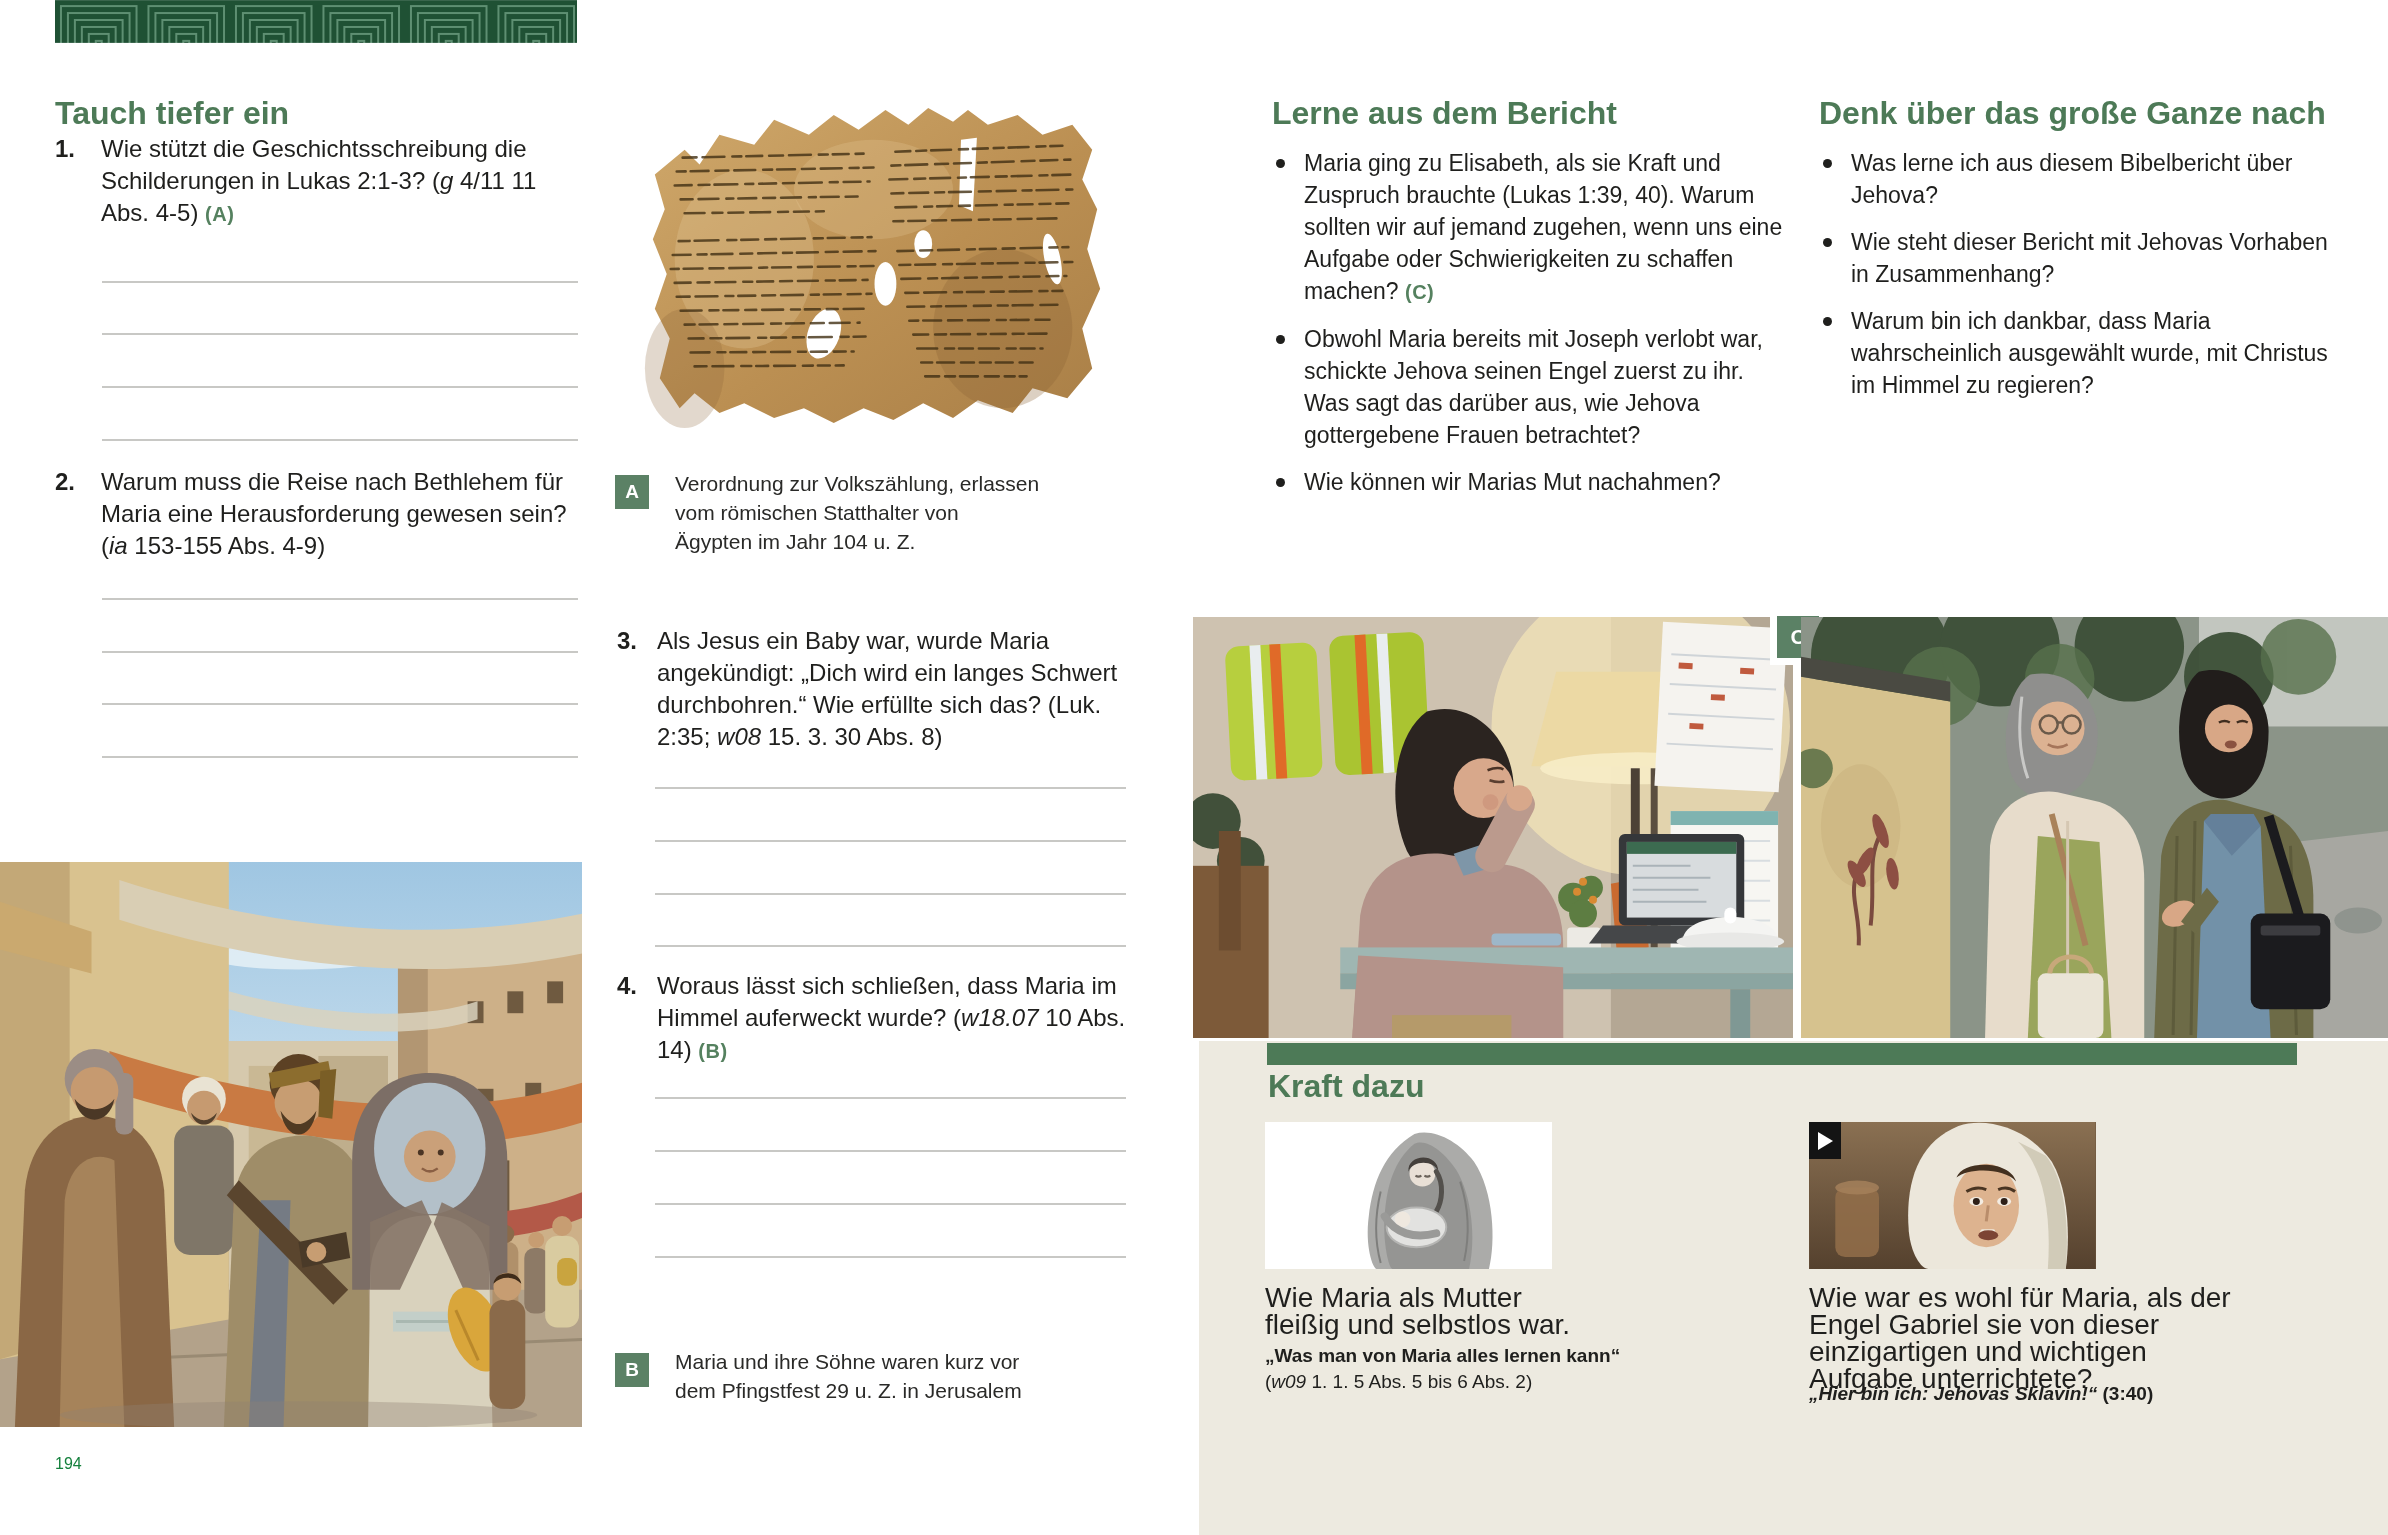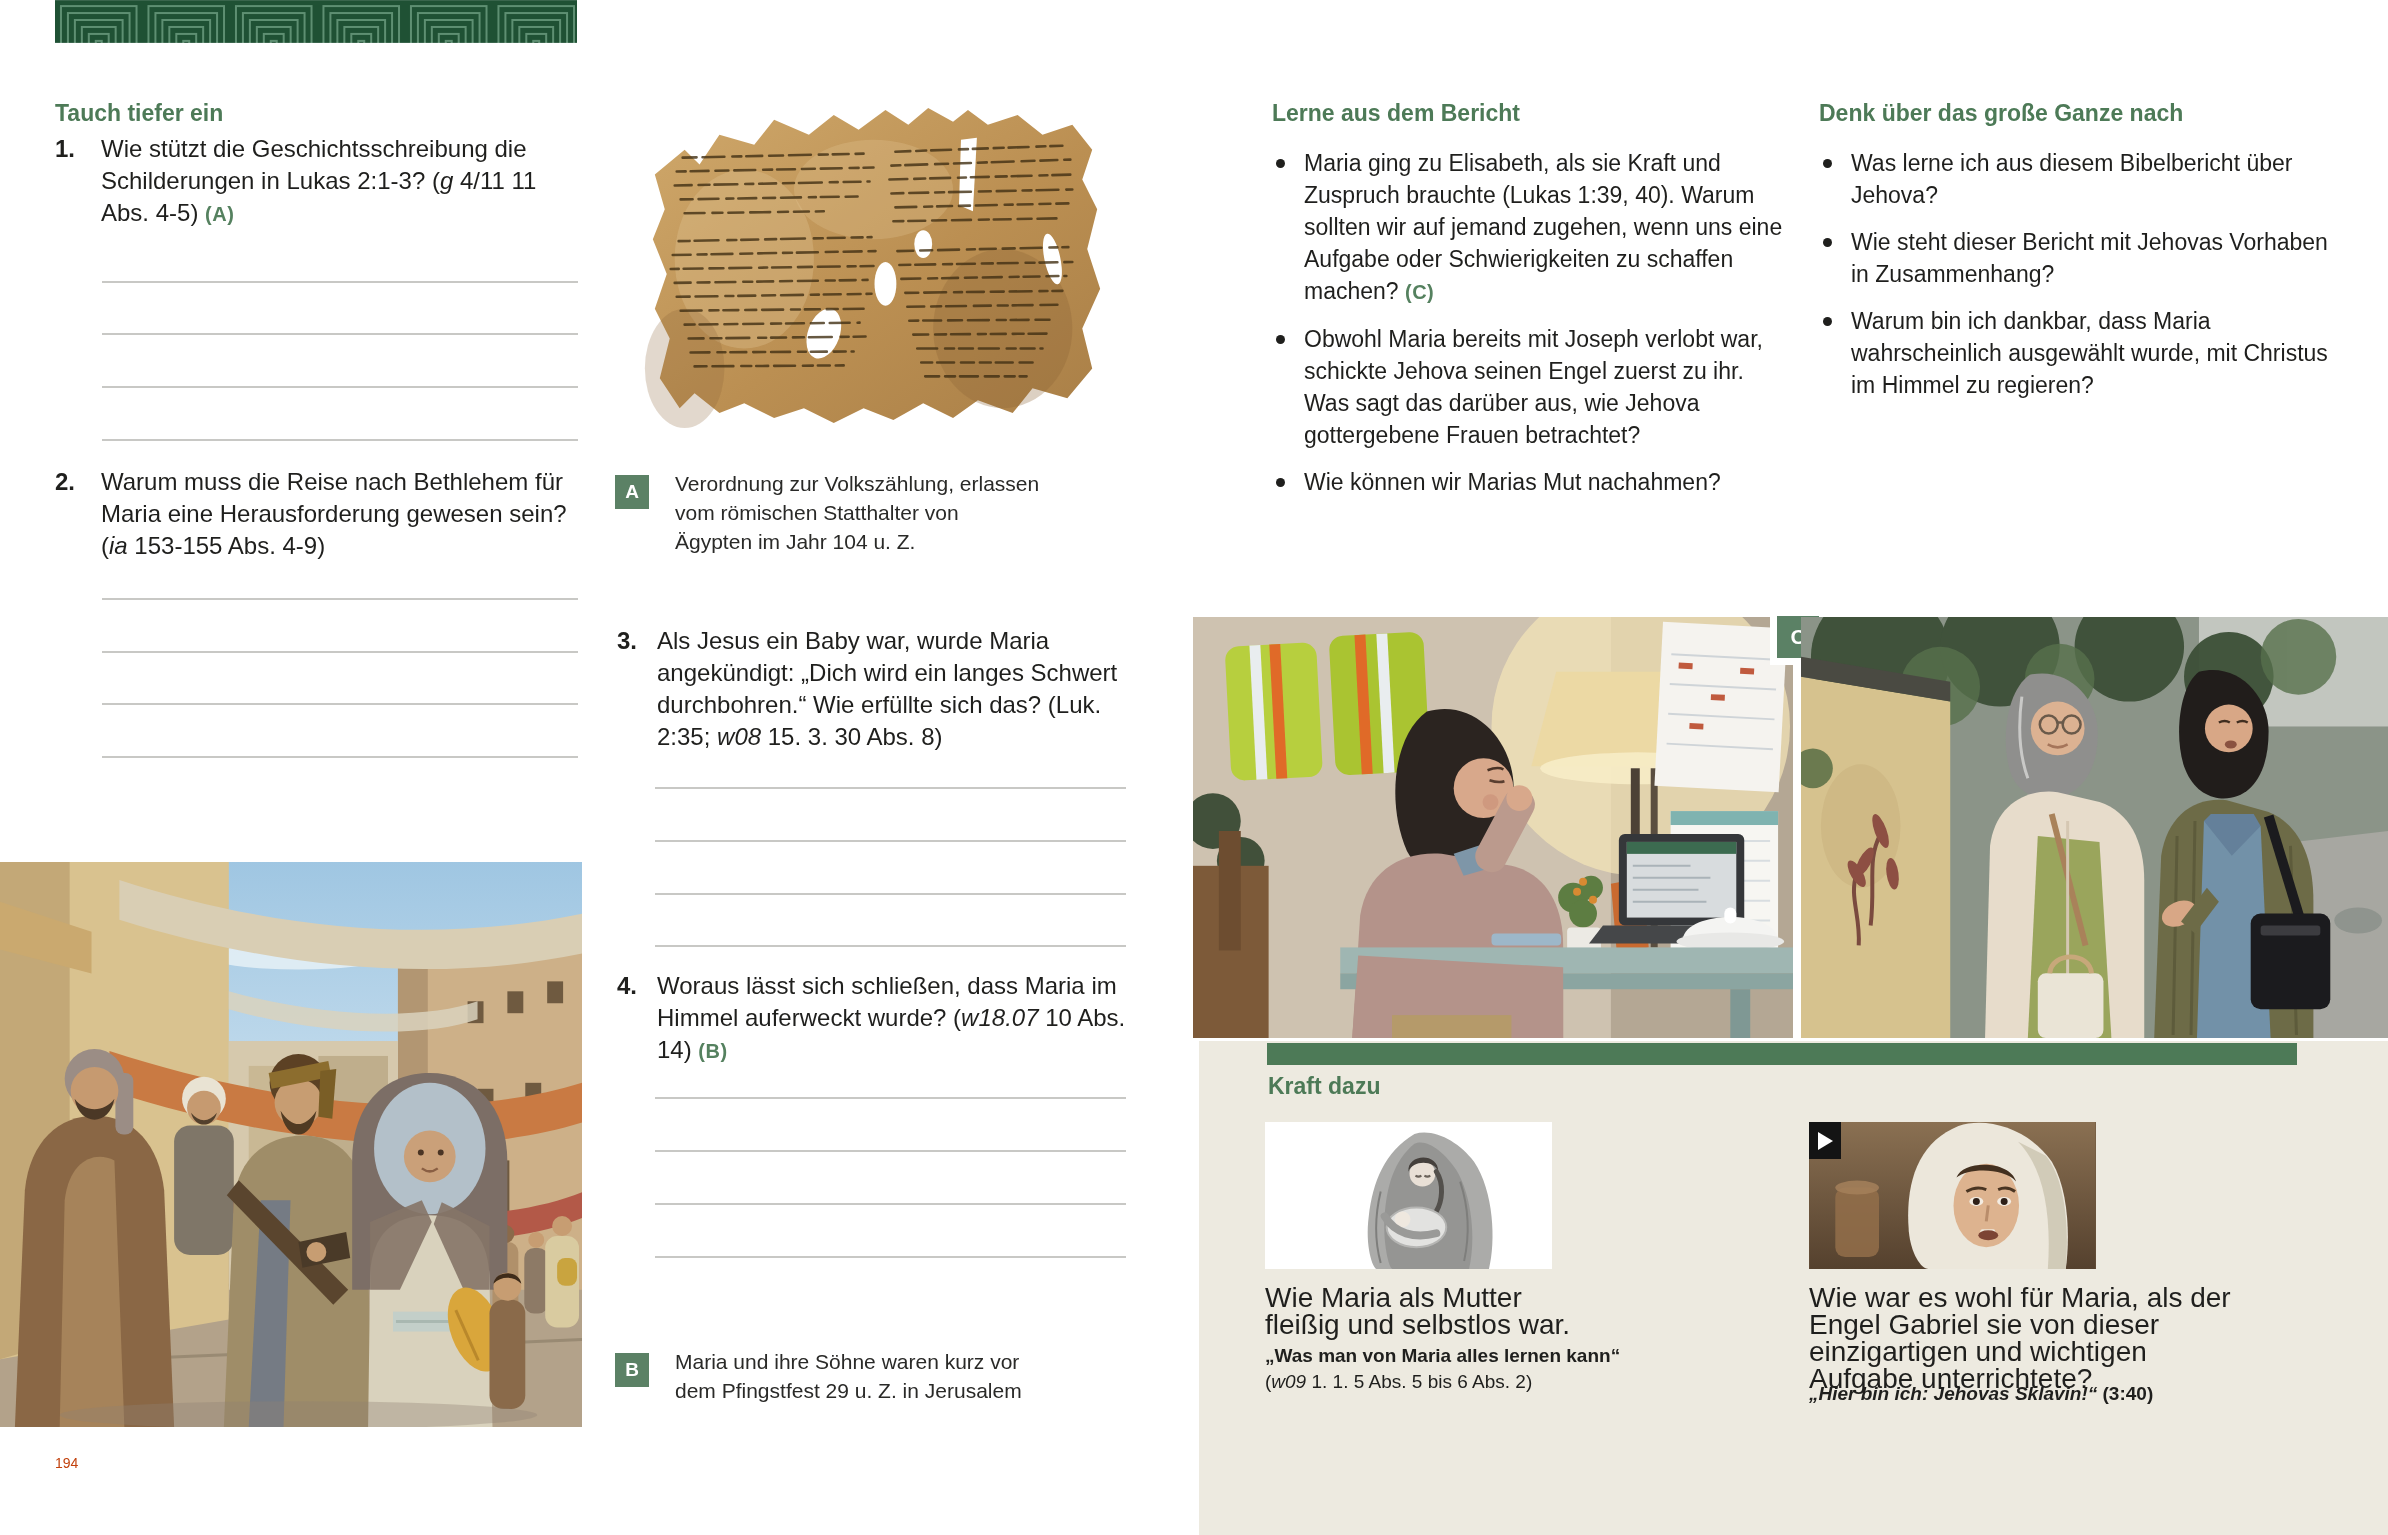--- a/index.html
+++ b/index.html
@@ -1,41 +1,41 @@
 <!DOCTYPE html>
 <html><head>
 <meta charset="utf-8">
 <style>
   *{margin:0;padding:0;box-sizing:border-box}
   html,body{background:#ffffff}
   #page{position:relative;width:2388px;height:1535px;background:#ffffff;overflow:hidden;
         font-family:"Liberation Sans",sans-serif;color:#1f1f1d;}
   .abs{position:absolute}
-  h2.sec{font-size:23px;line-height:34px;font-weight:700;color:#4d7a57;}
+  h2.sec{font-size:32px;line-height:34px;font-weight:700;color:#4d7a57;}
   
   .q{position:absolute}
   .qnum{position:absolute;left:0;top:0;font-size:24px;font-weight:700;line-height:32px}
   .qbody{margin-left:46px;font-size:24px;line-height:32px}
   .qb{font-weight:400}
   .ref{font-weight:400}
   .it{font-style:italic}
   .mk{color:#55815f;font-weight:700;font-size:20px;letter-spacing:0.5px;white-space:nowrap}
   .aline{position:absolute;height:0;border-top:2px solid #c8c8c5}
   
   ul.blist{list-style:none;position:absolute}
   ul.blist li{position:relative;padding-left:32px;margin-bottom:15px;font-size:23px;line-height:32px}
   ul.blist li::before{content:"";position:absolute;left:4px;top:12px;width:9px;height:9px;border-radius:50%;background:#1f1f1d}
   
   .badge{position:absolute;width:34px;height:34px;background:#5b8165;color:#fff;font-weight:700;
          font-size:19px;display:flex;align-items:center;justify-content:center}
   .cbadge-outer{position:absolute;width:56px;height:56px;background:#fff;display:flex;align-items:center;justify-content:center}
   .cbadge-inner{width:42px;height:42px;background:#5b8165;color:#fff;font-weight:700;font-size:21px;
                 display:flex;align-items:center;justify-content:center}
   .figcap{position:absolute;font-size:21px;line-height:29px;color:#2a2a28}
-  .pagenum{position:absolute;font-size:14px;color:#c2410c}
+  .pagenum{position:absolute;font-size:16px;color:#15803d}
   
   .beige{position:absolute;background:#edeae0}
   .greenbar{position:absolute;background:#4d7a57}
   .thumb{position:absolute;overflow:hidden;background:#fff}
   .mcap{position:absolute;font-size:28px;line-height:27px}
   .mtitle{position:absolute;font-size:19px;line-height:26px}
   .mtitle .b{font-weight:700}
   .play{position:absolute;left:0;top:0;width:32px;height:37px;background:#141414;cursor:pointer}
   .play::after{content:"";position:absolute;left:9px;top:10px;border-left:15px solid #fff;
                border-top:9px solid transparent;border-bottom:9px solid transparent}

